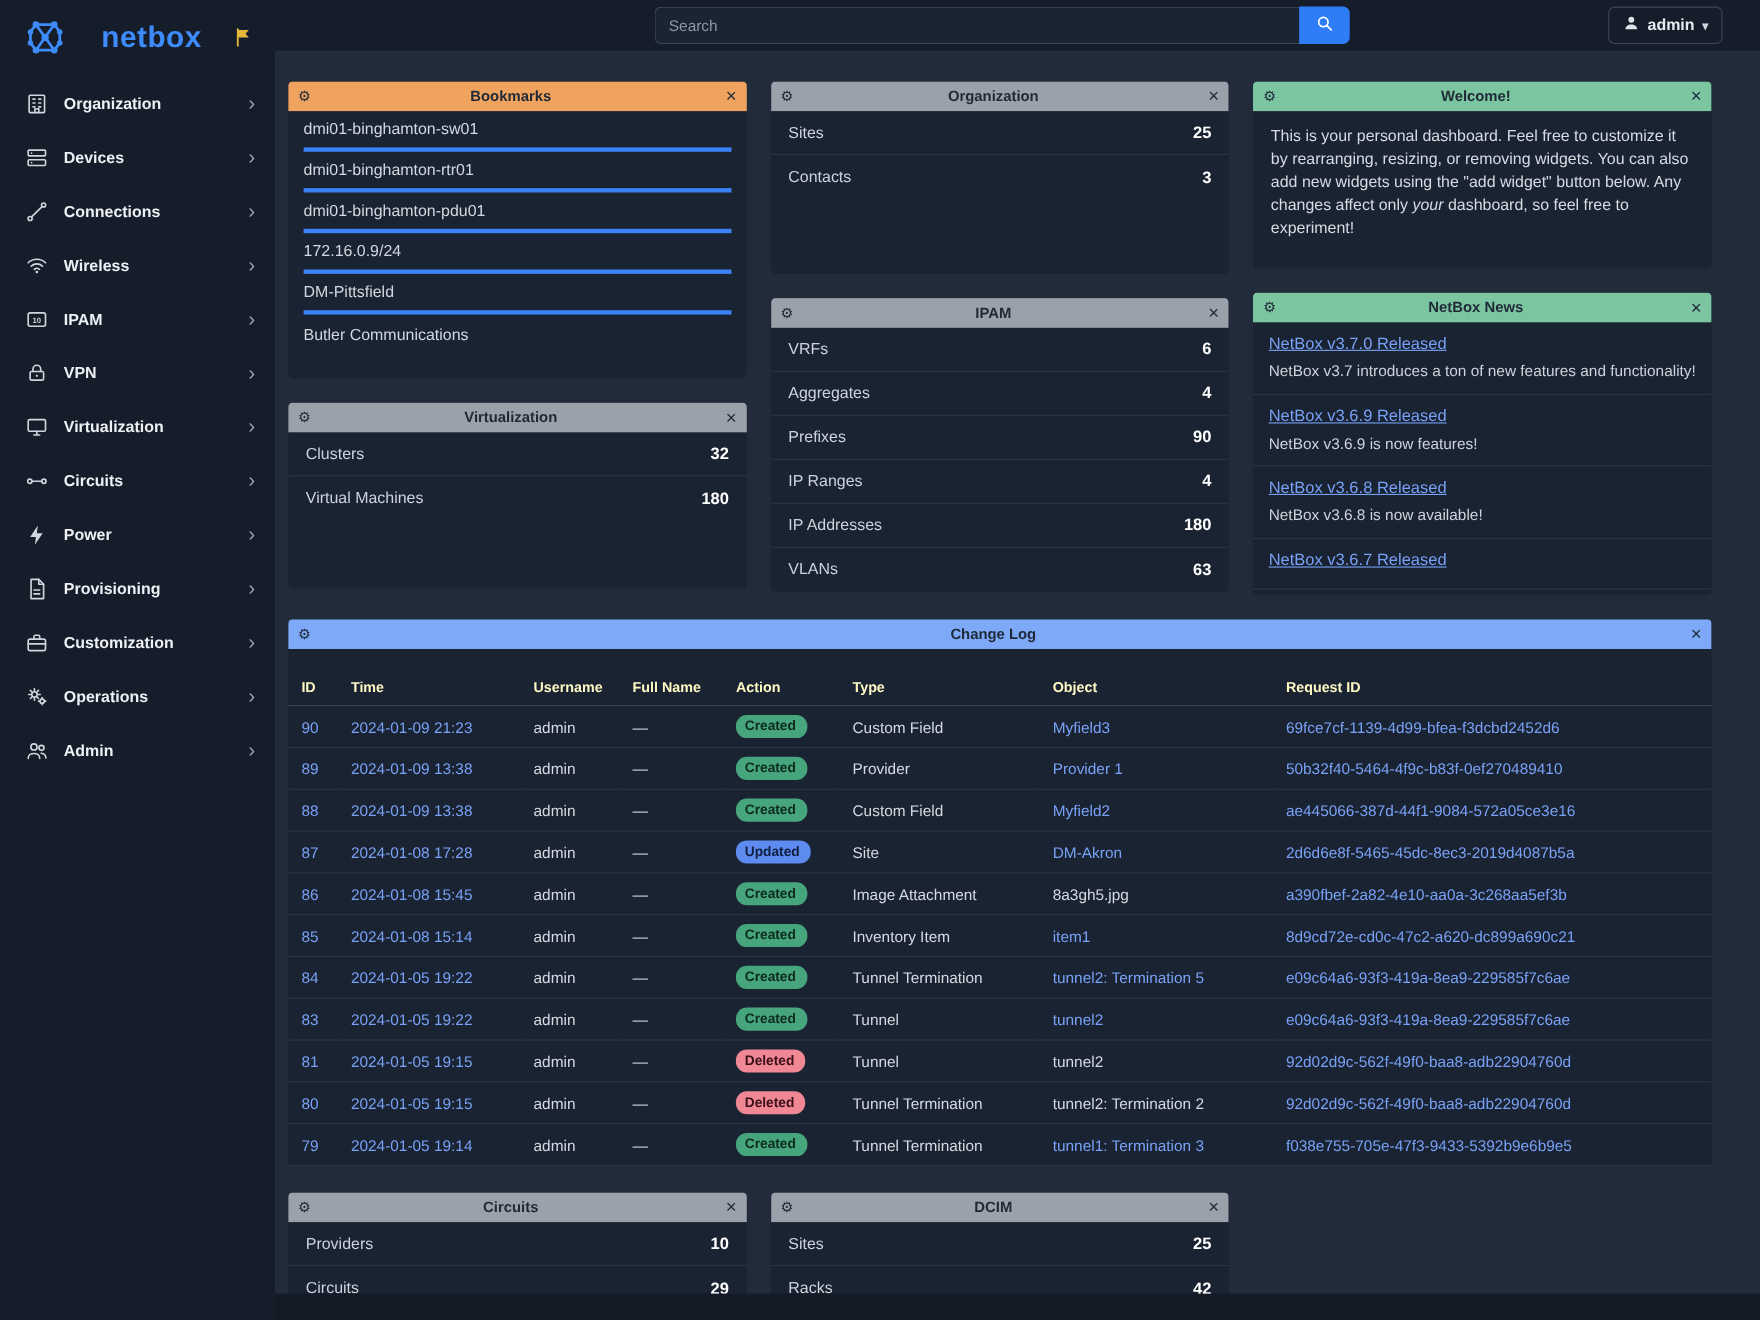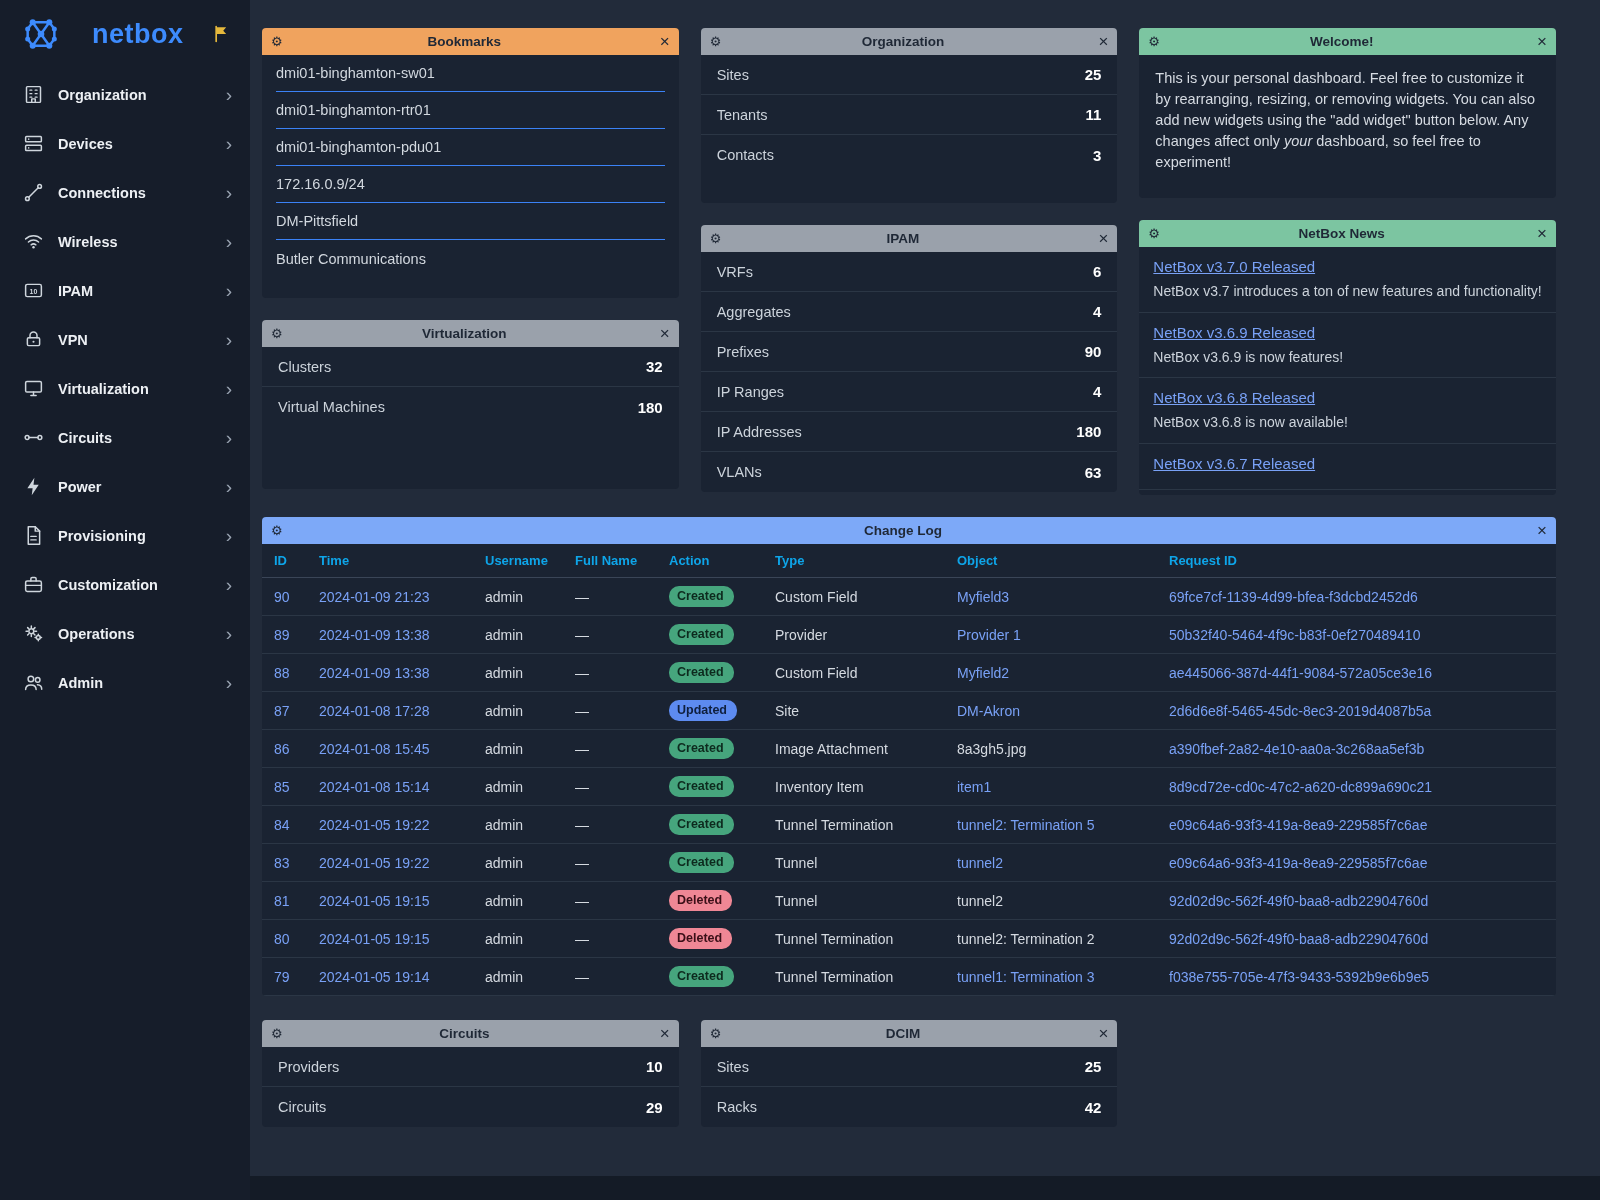--- a/index.html
+++ b/index.html
@@ -40,37 +40,37 @@
   .w-head { height:27px; display:flex; align-items:center; padding:0 9px; position:relative; color:#1f2836; }
   .w-head .gear { font-size:13px; z-index:1; cursor:pointer; }
   .w-head .title { position:absolute; left:0; right:12px; text-align:center; font-weight:bold; font-size:13.5px; }
   .w-head .close { margin-left:auto; font-size:17px; line-height:1; z-index:1; cursor:pointer; }
   .head-orange { background:var(--header-orange,#f0a35e); }
   .head-gray   { background:var(--header-gray,#9aa1ab); }
   .head-green  { background:var(--header-green,#7cc5a1); }
   .head-blue   { background:var(--header-blue,#7da9f8); }
 
   .list { padding-bottom:10px; }
-  .list-row { height:37px; display:flex; align-items:center; margin:0 14px; border-bottom:1px solid #3b82f6; color:#d2d8df; font-size:14.5px; cursor:pointer; }
+  .list-row { height:37px; display:flex; align-items:center; margin:0 14px; border-bottom:4px solid #3b82f6; color:#d2d8df; font-size:14.5px; cursor:pointer; }
   .list > .list-row:last-child { border-bottom:none; }
 
   .stat-row { height:40px; display:flex; align-items:center; justify-content:space-between; padding:0 16px; border-bottom:1px solid #2b3645; cursor:pointer; }
   .w-body > .stat-row:last-child { border-bottom:none; }
   .stat-label { color:#ccd3db; font-size:14.5px; }
   .stat-value { color:#ffffff; font-weight:bold; font-size:15px; }
 
   .welcome-body { padding:13px 16px; font-size:14.5px; color:#d6dbe2; line-height:1.45; }
 
   .news-item { padding:11px 14px 10px 14px; border-bottom:1px solid #2b3645; }
   .news-title { color:var(--link,#79a1f6); font-weight:normal; font-size:15px; text-decoration:underline; display:inline-block; margin-bottom:7px; cursor:pointer; }
   .news-desc { color:#ccd3db; font-size:14px; line-height:1.4; max-width:400px; }
 
   .changelog { margin-top:22px; }
   .cl-table { width:100%; border-collapse:collapse; table-layout:fixed; }
-  .cl-table th { text-align:left; color:#0ea5e9; font-size:13px; padding:9px 8px 9px 12px; border-bottom:1px solid #3a4557; }
+  .cl-table th { text-align:left; color:#fef9c3; font-size:13px; padding:27px 8px 9px 12px; border-bottom:1px solid #3a4557; }
   .cl-table td { padding:8px 8px 8px 12px; border-bottom:1px solid #2b3645; color:#d5dae1; font-size:14px; white-space:nowrap; overflow:hidden; }
   a.link { color:var(--link,#79a1f6); text-decoration:none; cursor:pointer; }
   a.plain { color:#d5dae1; text-decoration:none; }
   .badge { display:inline-block; padding:3px 10px 4px 8px; border-radius:10px; font-size:12.5px; font-weight:bold; }
   .badge.created { background:var(--badge-created,#46a57d); color:#0d2a1e; }
   .badge.updated { background:var(--badge-updated,#5d8bf0); color:#0f1f3d; }
   .badge.deleted { background:var(--badge-deleted,#ef8795); color:#3a0f17; }
 
   .bottom-grid { margin-top:24px; }
   .footer { position:absolute; bottom:0; left:0; right:0; height:24px; background:#141b26; }
@@ -245,20 +245,39 @@
             <path d="M16.5 14.6c2.8.3 4.9 2 4.9 5"></path>
           </svg>
         </span>
       <span class="nlabel">Admin</span>
       <span class="chev">›</span>
     </div>
   </nav>
 </aside>
 
 <div class="right-col">
+  <header class="topbar">
+    <div class="search-wrap">
+      <input class="search-input" type="text" placeholder="Search" style="">
+      <button class="search-btn">
+          <span><svg viewBox="0 0 24 24">
+              <circle cx="10" cy="10" r="6" stroke="#fff" stroke-width="2.2" fill="none"></circle>
+              <path d="M14.6 14.6 20 20" stroke="#fff" stroke-width="2.2" stroke-linecap="round"></path>
+            </svg></span>
+        </button>
+    </div>
+    <button class="user-btn">
+      <span><svg viewBox="0 0 24 24">
+            <circle cx="12" cy="7.5" r="4" fill="#dfe3e8"></circle>
+            <path d="M4 20.5c0-4 3.6-6.5 8-6.5s8 2.5 8 6.5z" fill="#dfe3e8"></path>
+          </svg></span>
+      <span>admin</span>
+      <span class="caret">▾</span>
+    </button>
+  </header>
 
   <main class="main">
     <div class="grid3">
 
       <div class="vcol">
 
         <section class="widget" style="height:270px">
           <div class="w-head head-orange">
             <span class="gear">⚙</span>
             <span class="title">Bookmarks</span>
@@ -321,24 +340,20 @@
             <span class="title">Organization</span>
             <span class="close">×</span>
           </div>
           <div class="w-body">
 
               <div class="stat-row">
                 <span class="stat-label">Sites</span>
                 <span class="stat-value">25</span>
               </div>
 
-              <div class="stat-row">
-                <span class="stat-label">Tenants</span>
-                <span class="stat-value">11</span>
-              </div>
 
               <div class="stat-row">
                 <span class="stat-label">Contacts</span>
                 <span class="stat-value">3</span>
               </div>
             </div>
         </section>
 
         <section class="widget" style="height:267px">
           <div class="w-head head-gray">

